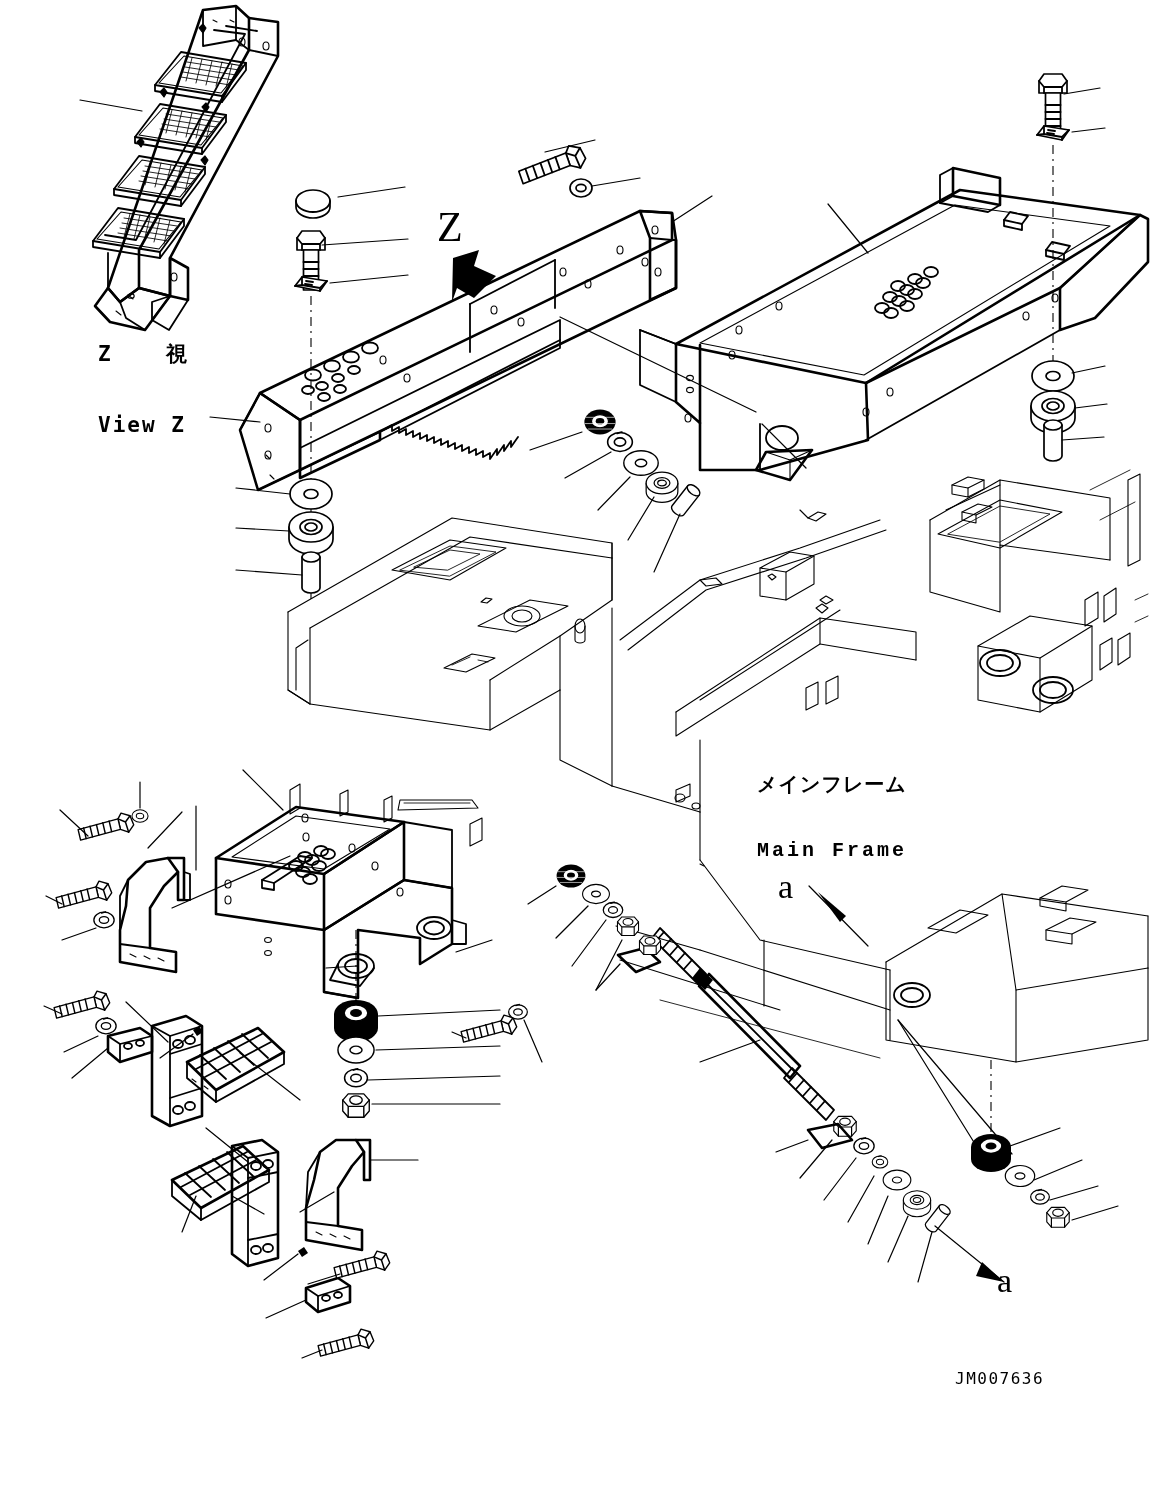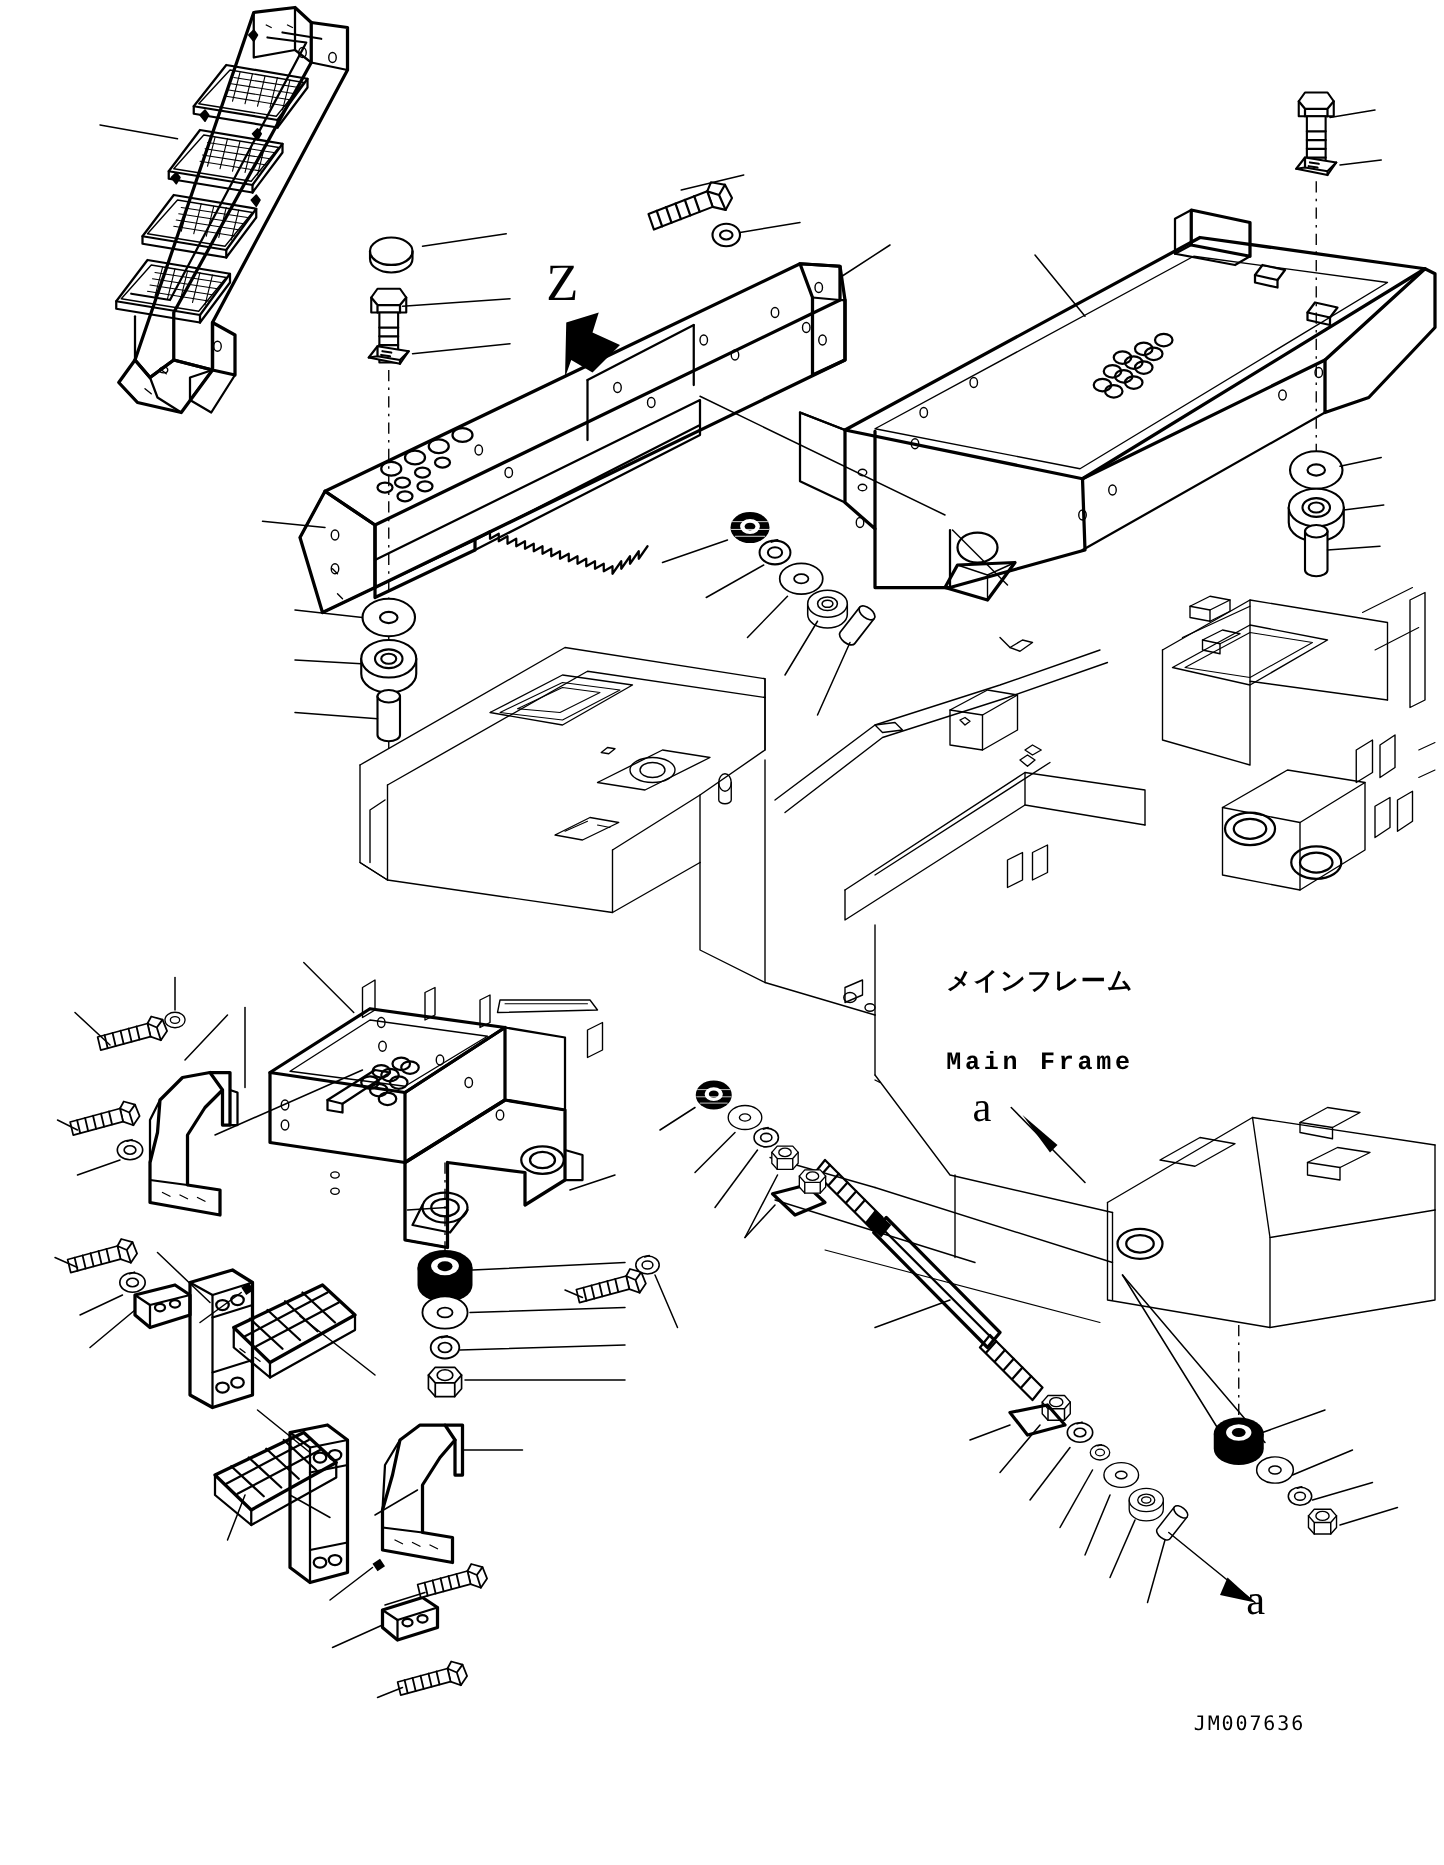--- a/index.html
+++ b/index.html
@@ -15,21 +15,21 @@
   .lbl{
     position:absolute;
     color:#000;
     white-space:pre;
     line-height:1.12;
     font-family:"DejaVu Sans Mono","Liberation Mono",monospace;
   }
   #viewz-label{left:98px;top:296px;font-size:21px;letter-spacing:1px;font-weight:600;}
   #viewz-label .jp{display:block;letter-spacing:10px;}
   #viewz-label .en{display:block;letter-spacing:2px;}
-  #mainframe-label{left:757px;top:728px;font-size:20px;font-weight:600;text-align:right;}
+  #mainframe-label{left:757px;top:728px;font-size:20px;font-weight:600;text-align:left;}
   #mainframe-label .jp{display:block;letter-spacing:1px;}
   #mainframe-label .en{display:block;letter-spacing:3px;font-family:Liberation Mono, monospace;}
   #drawing-number{left:955px;top:1370px;font-size:16px;letter-spacing:1.5px;}
   #zmark{left:437px;top:204px;font-size:42px;font-family:"Liberation Serif",serif;}
   #amark-top{left:778px;top:868px;font-size:34px;font-family:"Liberation Serif",serif;}
   #amark-bot{left:997px;top:1262px;font-size:34px;font-family:"Liberation Serif",serif;}
 </style>
 </head>
 <body>
 
@@ -790,20 +790,24 @@
       <path class="ld" d="M 809 886 L 868 946"></path>
       <path class="blk" d="M 818 892 L 846 916 L 840 922 Z"></path>
     </g>
     <g>
       <path class="ld" d="M 935 1226 L 1004 1282"></path>
       <path class="blk" d="M 982 1262 L 1004 1282 L 976 1276 Z"></path>
     </g>
 
   </svg>
 
+  <div class="lbl" id="viewz-label">
+    <span class="jp">Z  視</span>
+    <span class="en">View Z</span>
+  </div>
 
   <div class="lbl" id="mainframe-label">
     <span class="jp">メインフレーム</span>
     <span class="en">Main Frame</span>
   </div>
 
   <div class="lbl" id="zmark">Z</div>
   <div class="lbl" id="amark-top">a</div>
   <div class="lbl" id="amark-bot">a</div>
 

